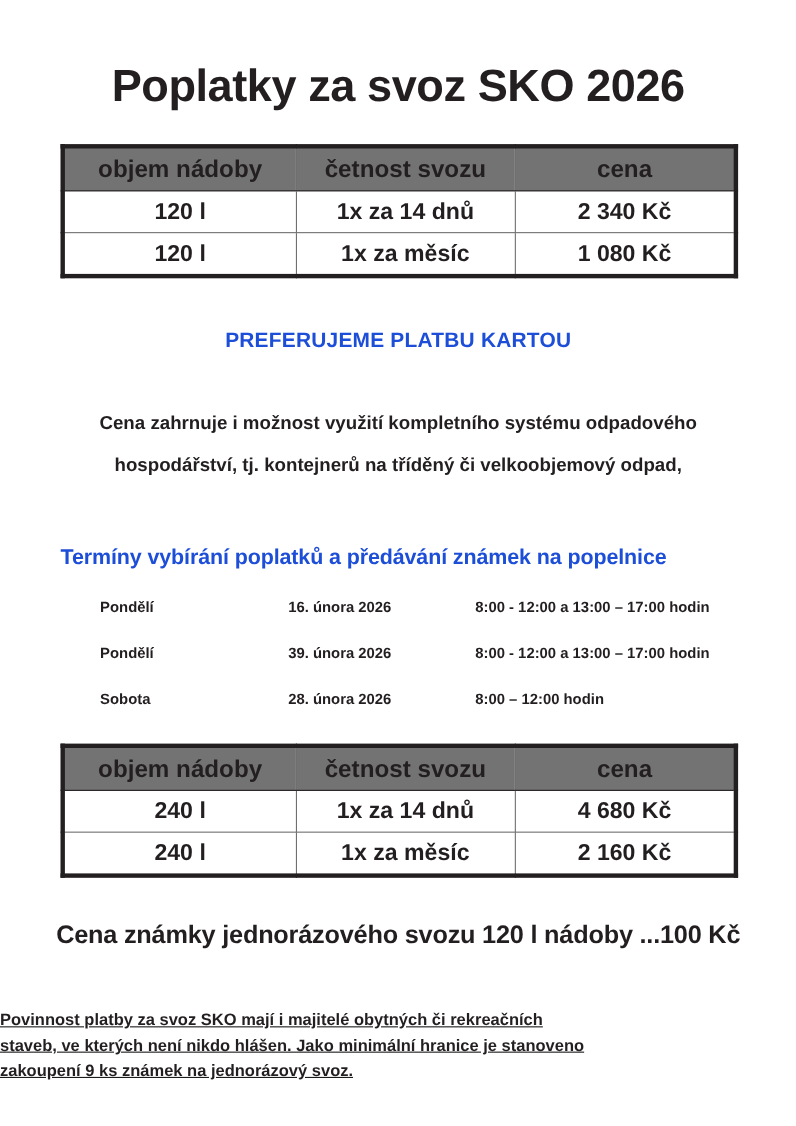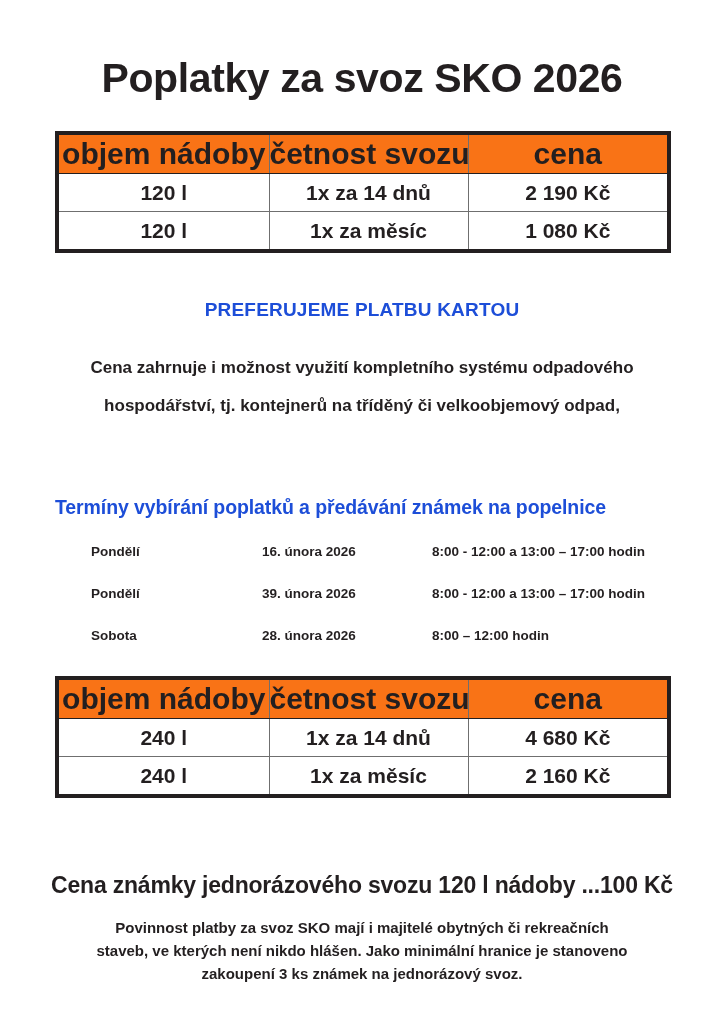--- a/index.html
+++ b/index.html
@@ -57,22 +57,22 @@
   .price-table th,
   .price-table td {
     border: 1px solid #6f6f6f;
     text-align: center;
     font-weight: bold;
     color: #231f20;
     padding: 0;
     white-space: nowrap;
   }
   .price-table thead th {
-    background: #f97316;
-    font-size: 30px;
+    background: #737373;
+    font-size: 22px;
     height: 38px;
     line-height: 38px;
     border-bottom: 1px solid #231f20;
   }
   .price-table tbody td {
     background: #ffffff;
     font-size: 21px;
     height: 37px;
     line-height: 37px;
   }
@@ -97,21 +97,21 @@
     left: 55px;
     width: 620px;
     text-align: left;
     font-size: 19.5px;
     letter-spacing: -0.1px;
   }
 
   
   .intro-block {
     position: absolute;
-    top: 349px;
+    top: 366px;
     left: 0;
     width: 724px;
     text-align: center;
   }
   .intro-line {
     font-size: 17px;
     font-weight: bold;
     color: #231f20;
     line-height: 38px;
     white-space: nowrap;
@@ -140,38 +140,39 @@
     line-height: 18px;
     margin-left: 34px;
   }
   .schedule-row .day  { left: 0px; }
   .schedule-row .date { left: 171px; }
   .schedule-row .time { left: 341px; }
 
   
   #stamp-price {
     position: absolute;
-    top: 872px;
+    top: 836px;
     left: 0;
     width: 724px;
     text-align: center;
     font-size: 23px;
     font-weight: bold;
     color: #231f20;
     white-space: nowrap;
     letter-spacing: -0.2px;
   }
 
   
   .footer-note {
     position: absolute;
     top: 916px;
     left: 0;
     width: 724px;
-    text-align: center;
+    text-align: left;
+    text-decoration: underline;
   }
   .footer-line {
     font-size: 15px;
     font-weight: bold;
     color: #231f20;
     line-height: 23px;
     white-space: nowrap;
   }
 </style>
 </head>
@@ -191,21 +192,21 @@
       <tr>
         <th>objem nádoby</th>
         <th>četnost svozu</th>
         <th>cena</th>
       </tr>
     </thead>
     <tbody>
       <tr>
         <td>120 l</td>
         <td>1x za 14 dnů</td>
-        <td>2 190 Kč</td>
+        <td>2 340 Kč</td>
       </tr>
       <tr>
         <td>120 l</td>
         <td>1x za měsíc</td>
         <td>1 080 Kč</td>
       </tr>
     </tbody>
   </table>
 
   <div class="red-heading" id="heading-card">PREFERUJEME PLATBU KARTOU</div>
@@ -260,16 +261,16 @@
         <td>2 160 Kč</td>
       </tr>
     </tbody>
   </table>
 
   <div id="stamp-price">Cena známky jednorázového svozu 120 l nádoby ...100 Kč</div>
 
   <div class="footer-note">
     <div class="footer-line">Povinnost platby za svoz SKO mají i majitelé obytných či rekreačních</div>
     <div class="footer-line">staveb, ve kterých není nikdo hlášen. Jako minimální hranice je stanoveno</div>
-    <div class="footer-line">zakoupení 3 ks známek na jednorázový svoz.</div>
+    <div class="footer-line">zakoupení 9 ks známek na jednorázový svoz.</div>
   </div>
 
 </div>
 
 </body></html>

